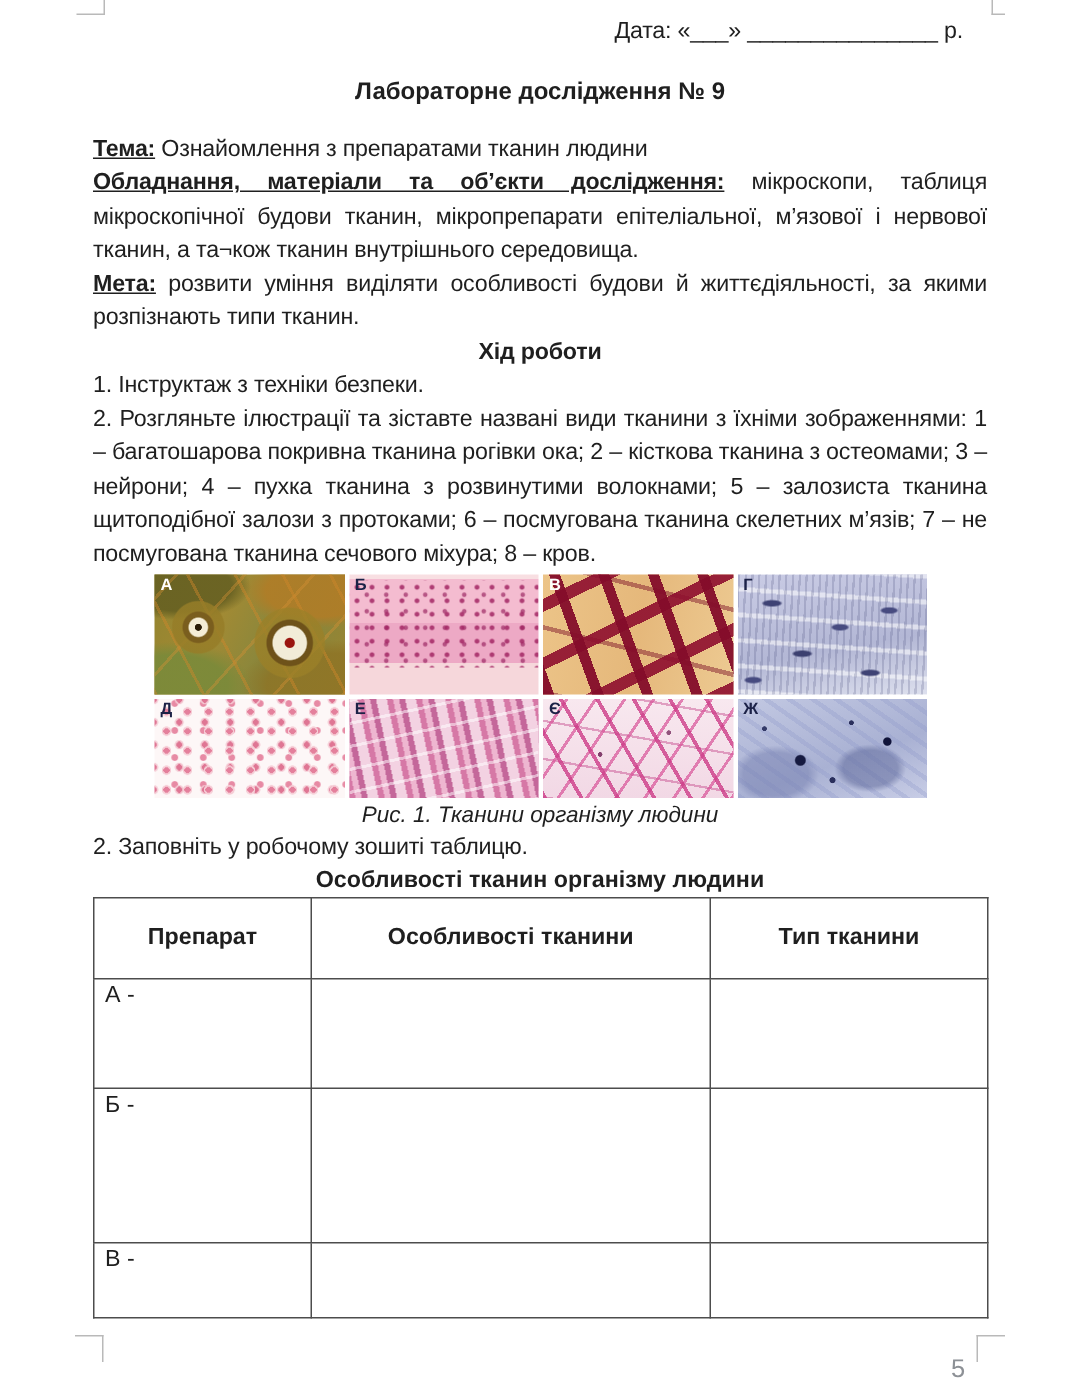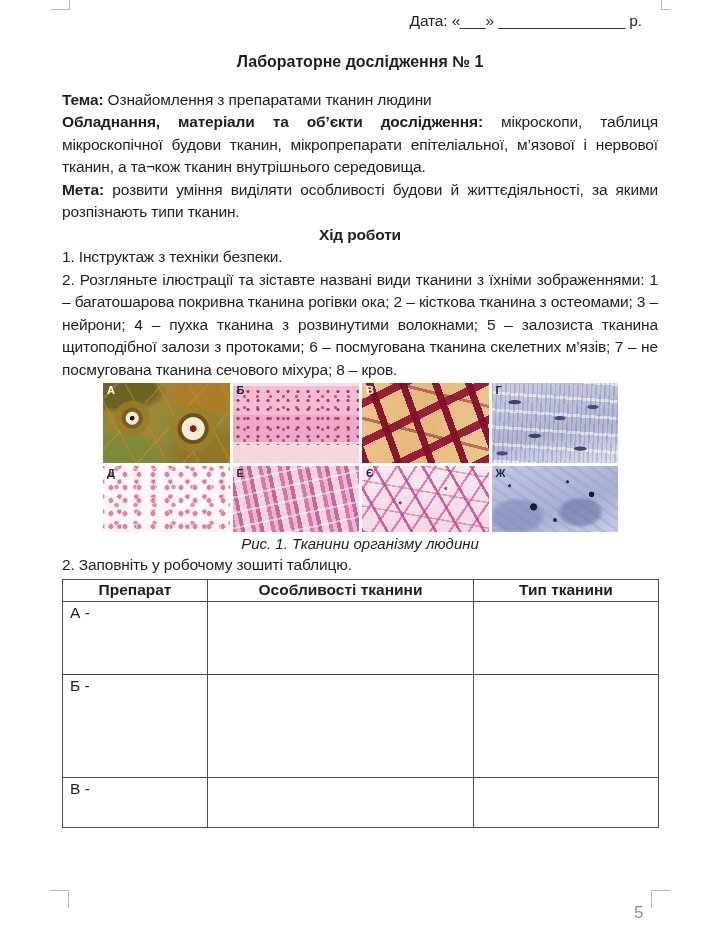--- a/index.html
+++ b/index.html
@@ -8,21 +8,21 @@
     font-family:"Liberation Sans",sans-serif;color:#1f1f1f;overflow:hidden;
   }
   .content{position:absolute;left:62px;top:0;width:596px;}
   .date-line{margin-top:10px;text-align:right;padding-right:16px;font-size:15.5px;letter-spacing:-0.1px;}
   .doc-title{margin-top:20px;text-align:center;font-weight:bold;font-size:16px;}
   .body-text{font-size:15.5px;line-height:22.5px;letter-spacing:-0.15px;}
   .intro{margin-top:18px;text-align:justify;}
   .intro p{margin:0;}
   .center-heading{text-align:center;font-weight:bold;}
   .just{text-align:justify;}
-  b{font-weight:bold;}
+  b{font-weight:bold;text-decoration:underline;}
 
   
   .figure{margin-top:2px;margin-left:41px;width:515px;display:grid;
           grid-template-columns:repeat(4,1fr);grid-template-rows:80px 66px;gap:3px;}
   .panel{position:relative;overflow:hidden;}
   .plabel{position:absolute;top:1px;left:4px;font-size:11px;font-weight:bold;color:#1c2247;z-index:3;}
   .plabel.light{color:#ffffff;}
 
   
   .p-a{background:
@@ -90,21 +90,21 @@
     radial-gradient(ellipse 30px 20px at 70% 70%, rgba(92,102,152,.5) 0 60%, rgba(0,0,0,0) 80%),
     radial-gradient(ellipse 36px 24px at 20% 76%, rgba(112,122,172,.45) 0 60%, rgba(0,0,0,0) 80%),
     repeating-linear-gradient(35deg, rgba(142,152,202,.3) 0 3px, rgba(0,0,0,0) 3px 9px),
     linear-gradient(160deg,#c2c8e2,#a9b1d3 60%,#c8cde6);}
 
   .fig-caption{text-align:center;font-style:italic;font-size:15px;margin-top:3px;line-height:18px;}
   .step3{margin-top:1px;}
   .table-title{text-align:center;font-weight:bold;font-size:15.5px;margin-top:0;line-height:19px;}
   table.fill{width:596px;border-collapse:collapse;margin-top:2px;table-layout:fixed;}
   table.fill th, table.fill td{border:1px solid #4d4d4d;font-size:15.5px;}
-  table.fill th{font-weight:bold;height:21px;padding:0;text-align:center;}
+  table.fill th{font-weight:bold;height:21px;padding:16px;text-align:center;}
   table.fill td{vertical-align:top;text-align:left;padding:2px 0 0 7px;}
   .col-prep{width:145px;}.col-feat{width:266px;}.col-type{width:185px;}
   tr.row-a td{height:70px;} tr.row-b td{height:100px;} tr.row-c td{height:47px;}
 
   .mark{position:absolute;width:18px;height:9px;border:0 solid #b9b9b9;}
   .mark.tl{left:51px;top:0;border-right-width:1px;border-bottom-width:1px;}
   .mark.tr{left:661px;top:0;border-left-width:1px;border-bottom-width:1px;}
   .mark.bl{left:50px;top:890px;height:17px;border-right-width:1px;border-top-width:1px;}
   .mark.br{left:651px;top:890px;height:17px;border-left-width:1px;border-top-width:1px;}
   .pagenum{position:absolute;left:634px;top:903px;font-size:17px;color:#8d9196;}
@@ -116,21 +116,21 @@
 
   <div class="mark tl"></div>
   <div class="mark tr"></div>
   <div class="mark bl"></div>
   <div class="mark br"></div>
 
   <div class="content">
 
     <div class="date-line body-text">Дата: «___» _______________ р.</div>
 
-    <div class="doc-title">Лабораторне дослідження № 1</div>
+    <div class="doc-title">Лабораторне дослідження № 9</div>
 
     <div class="intro body-text">
       <p><b>Тема:</b><span> Ознайомлення з препаратами тканин людини</span></p>
       <p><b>Обладнання, матеріали та об’єкти дослідження:</b><span> мікроскопи, таблиця мікроскопічної будови тканин, мікропрепарати епітеліальної, м’язової і нервової тканин, а та¬кож тканин внутрішнього середовища.</span></p>
       <p><b>Мета:</b><span> розвити уміння виділяти особливості будови й життєдіяльності, за якими розпізнають типи тканин.</span></p>
     </div>
 
     <div class="center-heading body-text">Хід роботи</div>
     <div class="body-text">1. Інструктаж з техніки безпеки.</div>
     <div class="body-text just">2. Розгляньте ілюстрації та зіставте названі види тканини з їхніми зображеннями: 1 – багатошарова покривна тканина рогівки ока; 2 – кісткова тканина з остеомами; 3 – нейрони; 4 – пухка тканина з розвинутими волокнами; 5 – залозиста тканина щитоподібної залози з протоками; 6 – посмугована тканина скелетних м’язів; 7 – не посмугована тканина сечового міхура; 8 – кров.</div>
@@ -159,20 +159,21 @@
         </div>
       <div class="panel p-h">
           <span class="plabel">Ж</span>
         </div>
     </div>
 
     <div class="fig-caption">Рис. 1. Тканини організму людини</div>
 
     <div class="body-text step3">2. Заповніть у робочому зошиті таблицю.</div>
 
+    <div class="table-title">Особливості тканин організму людини</div>
 
     <table class="fill">
       <colgroup>
         <col class="col-prep">
           <col class="col-feat">
           <col class="col-type">
       </colgroup>
       <thead>
         <tr>
           <th>Препарат</th>

